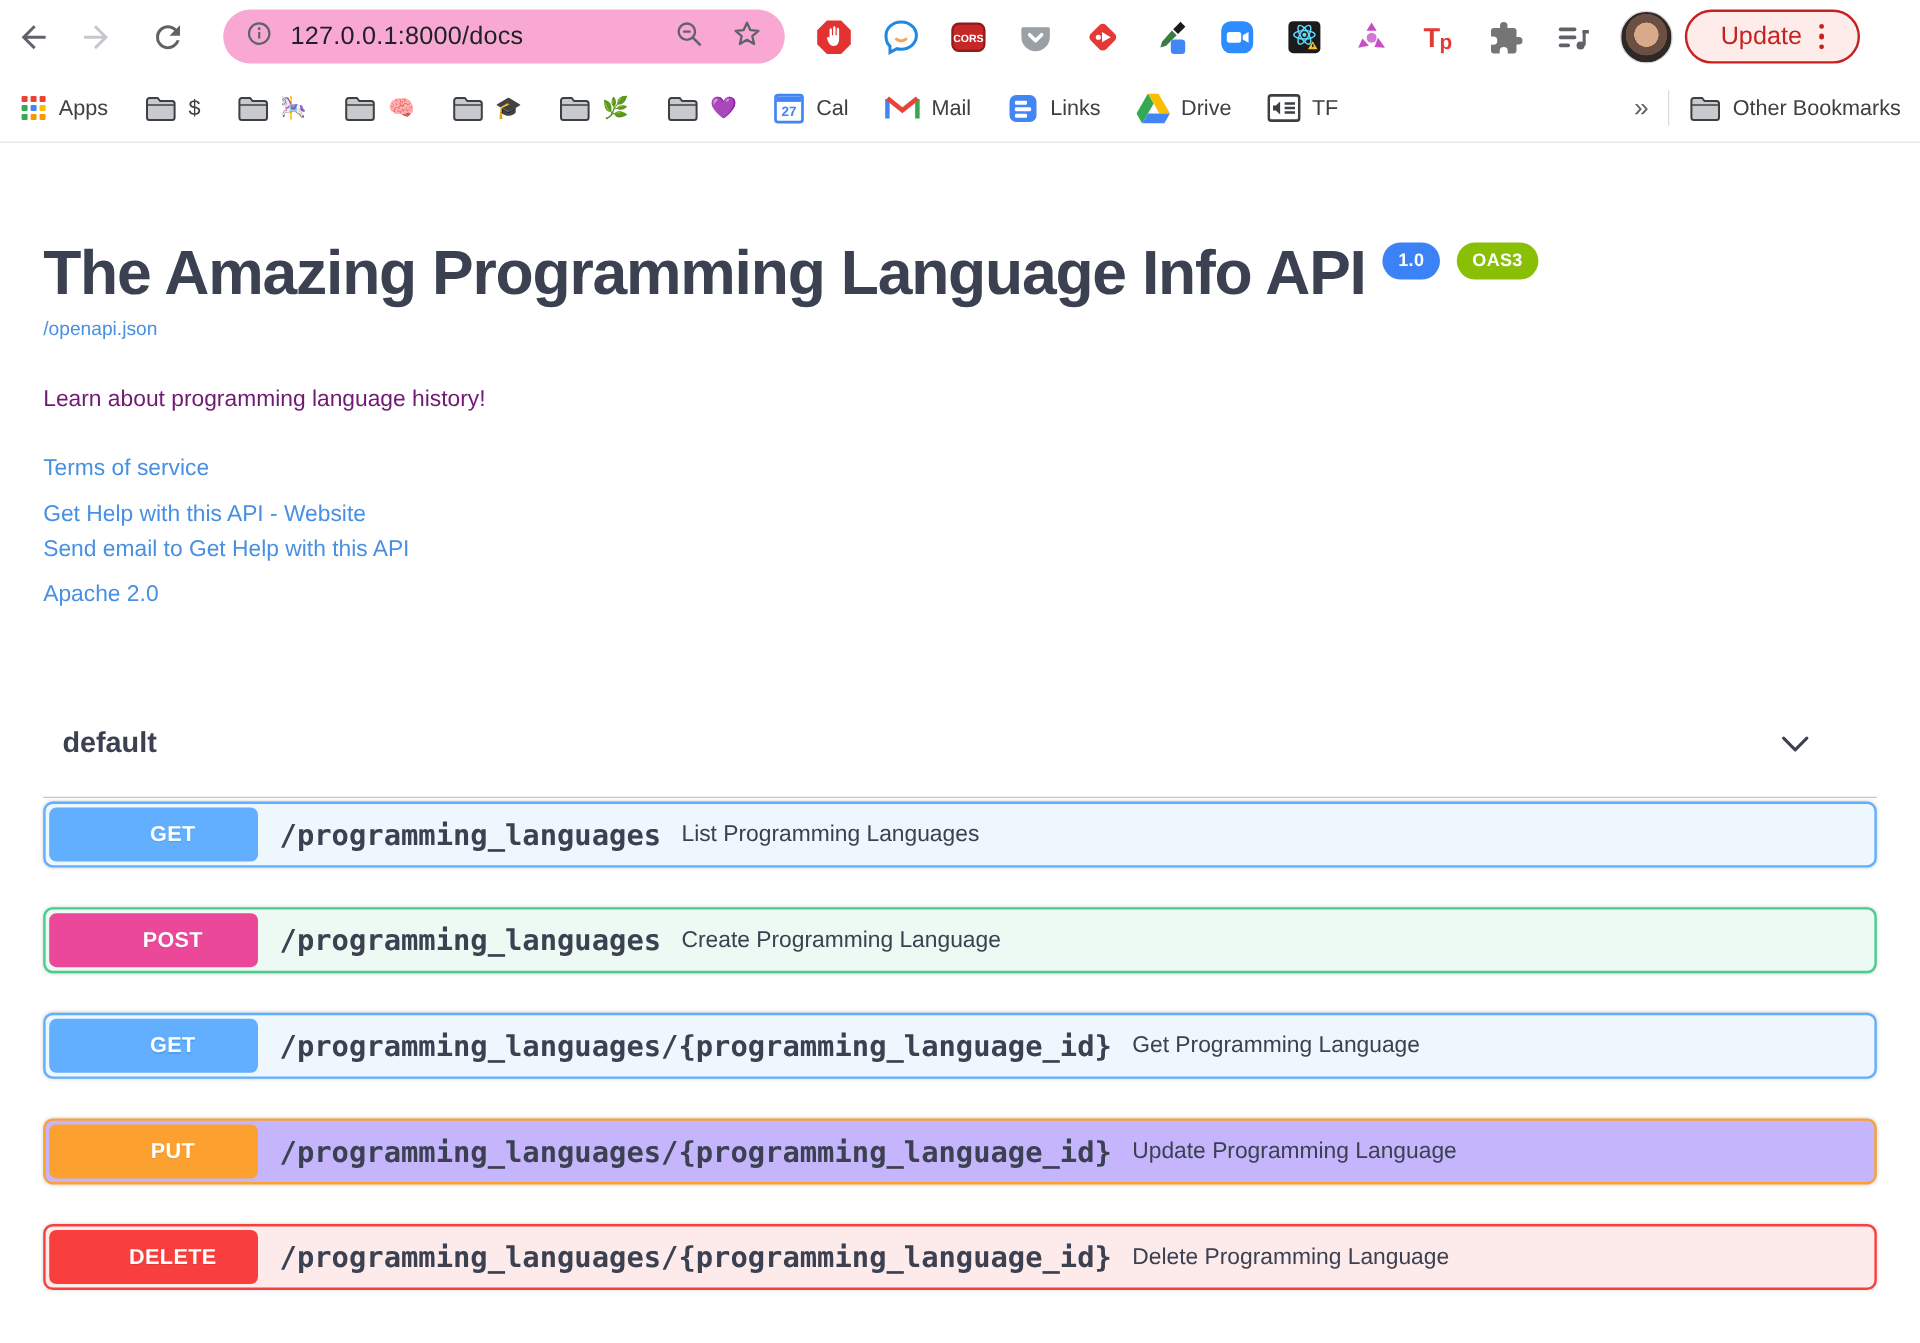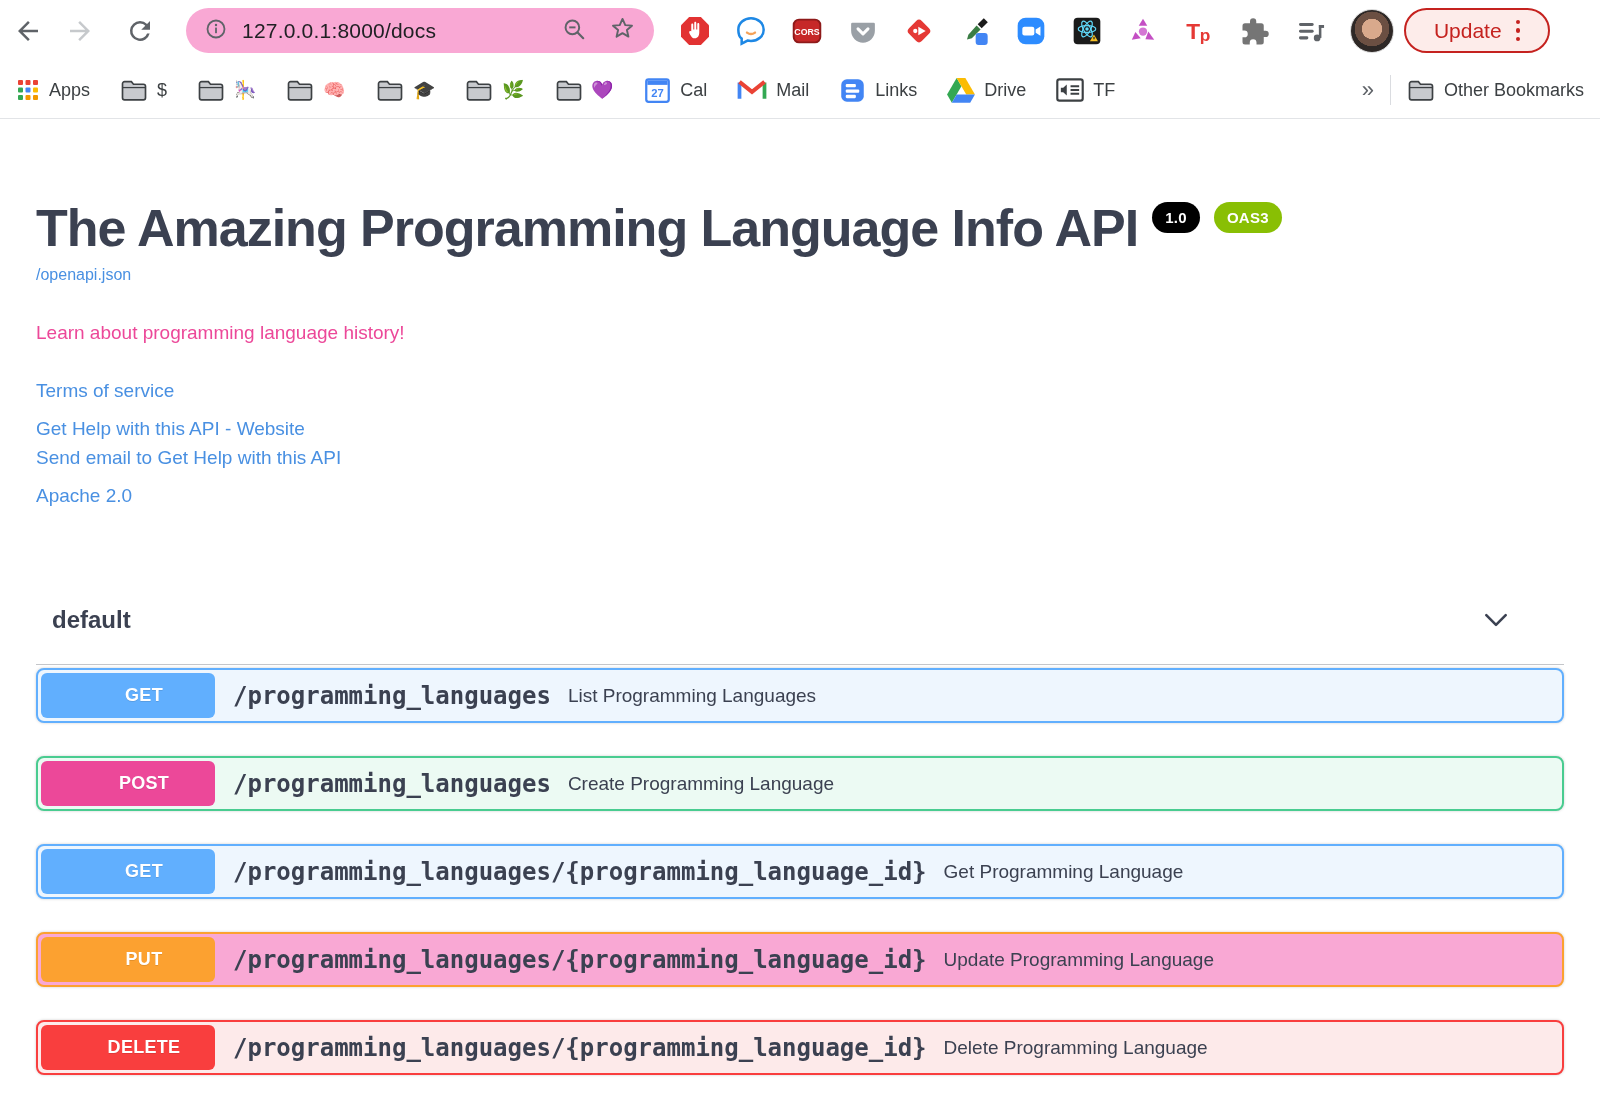--- a/index.html
+++ b/index.html
@@ -37,21 +37,21 @@
   .bm-chevrons { font-size:22px; color:#5f6368; }
 
   
   .content { position:absolute; top:120px; left:0; width:1600px; padding:0 36px; }
   .title-row { margin-top:80px; display:flex; align-items:flex-start; }
   h1.api-title { font-size:52px; font-weight:bold; color:#3b4151; letter-spacing:-1px;
     line-height:56px; white-space:nowrap; }
   .badge-pill { display:inline-block; border-radius:18px; padding:7px 13px; color:#fff;
     font-size:15px; font-weight:bold; margin-left:14px; margin-top:2px; letter-spacing:.3px; }
   .spec-link { display:inline-block; margin-top:10px; font-size:16px; color:#4990e2; }
-  .api-desc { margin-top:38px; font-size:19px; color:#ec4899; }
+  .api-desc { margin-top:38px; font-size:19px; color:#701a75; }
   .links-block { margin-top:32px; }
   .link-line { font-size:19px; color:#4990e2; line-height:29px; cursor:pointer; }
   .link-line.mb { margin-bottom:9px; }
 
   .section-header { margin-top:96px; display:flex; align-items:center; padding:0 16px 30px 16px;
     border-bottom:1px solid rgba(59,65,81,.3); }
   .section-title { font-size:24px; font-weight:bold; color:#3b4151; }
   .section-chevron { margin-left:auto; padding-right:40px; display:flex; align-items:center; }
 
   .endpoints { margin-top:3px; }
@@ -349,21 +349,21 @@
           </svg>
         <span>Other Bookmarks</span>
       </span>
     </span>
   </div>
 </div>
 
 <div class="content">
   <div class="title-row">
     <h1 class="api-title">The Amazing Programming Language Info API</h1>
-    <span class="badge-pill" id="badge-version" style="background: #000000;">1.0</span>
+    <span class="badge-pill" id="badge-version" style="background: #3b82f6;">1.0</span>
     <span class="badge-pill" id="badge-oas" style="background: rgb(137, 191, 4);">OAS3</span>
   </div>
   <a class="spec-link">/openapi.json</a>
   <div class="api-desc">Learn about programming language history!</div>
   <div class="links-block" id="links-block">
       <div class="link-line mb">Terms of service</div>
       <div class="link-line">Get Help with this API - Website</div>
       <div class="link-line mb">Send email to Get Help with this API</div>
       <div class="link-line">Apache 2.0</div>
     </div>
@@ -386,21 +386,21 @@
       <div class="op-row" style="border-color: rgb(73, 204, 144); background: rgb(236, 250, 243);">
         <div class="op-badge" style="background: #ec4899;">POST</div>
         <span class="op-path">/programming_languages</span>
         <span class="op-summary">Create Programming Language</span>
       </div>
       <div class="op-row" style="border-color: rgb(97, 175, 254); background: rgb(238, 246, 254);">
         <div class="op-badge" style="background: rgb(97, 175, 254);">GET</div>
         <span class="op-path">/programming_languages/{programming_language_id}</span>
         <span class="op-summary">Get Programming Language</span>
       </div>
-      <div class="op-row" style="border-color: rgb(252, 161, 48); background: #f9a8d4;">
+      <div class="op-row" style="border-color: rgb(252, 161, 48); background: #c4b5fd;">
         <div class="op-badge" style="background: rgb(252, 161, 48);">PUT</div>
         <span class="op-path">/programming_languages/{programming_language_id}</span>
         <span class="op-summary">Update Programming Language</span>
       </div>
       <div class="op-row" style="border-color: rgb(249, 62, 62); background: rgb(253, 234, 234);">
         <div class="op-badge" style="background: rgb(249, 62, 62);">DELETE</div>
         <span class="op-path">/programming_languages/{programming_language_id}</span>
         <span class="op-summary">Delete Programming Language</span>
       </div>
     </div>

